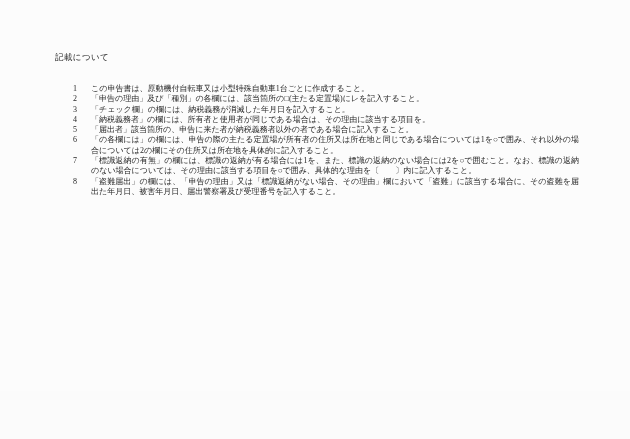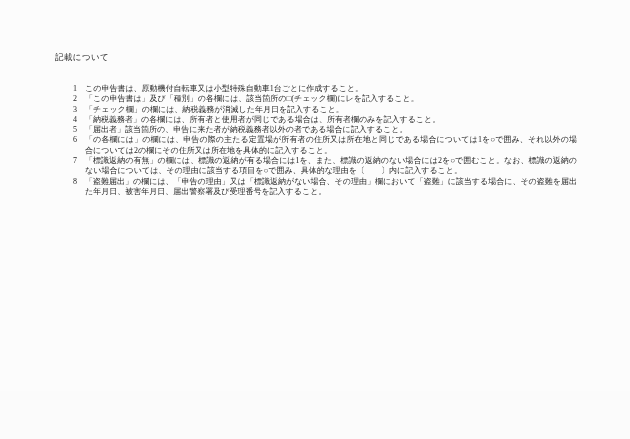--- a/index.html
+++ b/index.html
@@ -44,46 +44,46 @@
     align-items: flex-start;
     font-size: 8px;
     line-height: 10.3px;
   }
   .num {
     flex: 0 0 22px;
     width: 22px;
     text-align: right;
   }
   .txt {
-    margin-left: 8px;
+    margin-left: 14px;
     width: 492px;
     text-align: justify;
   }
 </style>
 </head>
 <body>
 
 <div class="page">
   <h1 class="title">記載について</h1>
   <div class="list" id="items">
       <div class="item">
         <span class="num">1</span>
         <span class="txt">この申告書は、原動機付自転車又は小型特殊自動車1台ごとに作成すること。</span>
       </div>
       <div class="item">
         <span class="num">2</span>
-        <span class="txt">「この申告書は」及び「種別」の各欄には、該当箇所の□(チェック欄)にレを記入すること。</span>
+        <span class="txt">「申告の理由」及び「種別」の各欄には、該当箇所の□(主たる定置場)にレを記入すること。</span>
       </div>
       <div class="item">
         <span class="num">3</span>
         <span class="txt">「チェック欄」の欄には、納税義務が消滅した年月日を記入すること。</span>
       </div>
       <div class="item">
         <span class="num">4</span>
-        <span class="txt">「納税義務者」の各欄には、所有者と使用者が同じである場合は、所有者欄のみを記入すること。</span>
+        <span class="txt">「納税義務者」の欄には、所有者と使用者が同じである場合は、その理由に該当する項目を。</span>
       </div>
       <div class="item">
         <span class="num">5</span>
         <span class="txt">「届出者」該当箇所の、申告に来た者が納税義務者以外の者である場合に記入すること。</span>
       </div>
       <div class="item">
         <span class="num">6</span>
         <span class="txt">「の各欄には」の欄には、申告の際の主たる定置場が所有者の住所又は所在地と同じである場合については1を○で囲み、それ以外の場合については2の欄にその住所又は所在地を具体的に記入すること。</span>
       </div>
       <div class="item">

